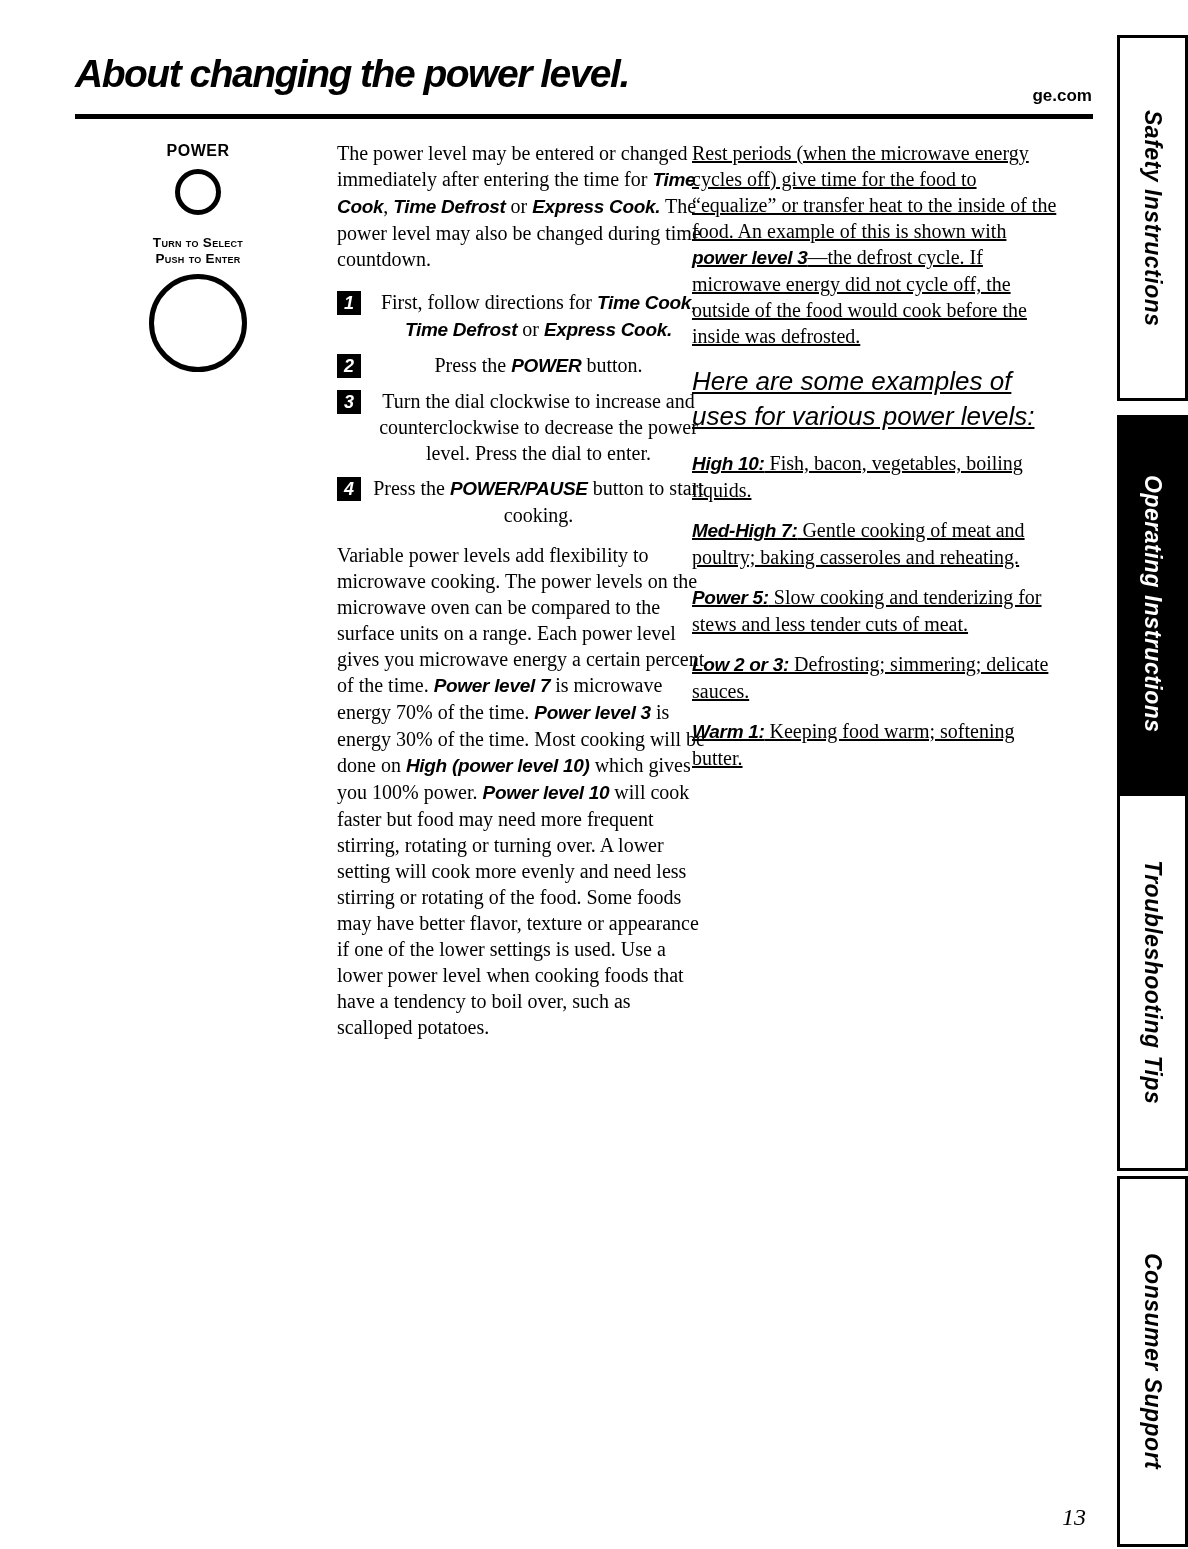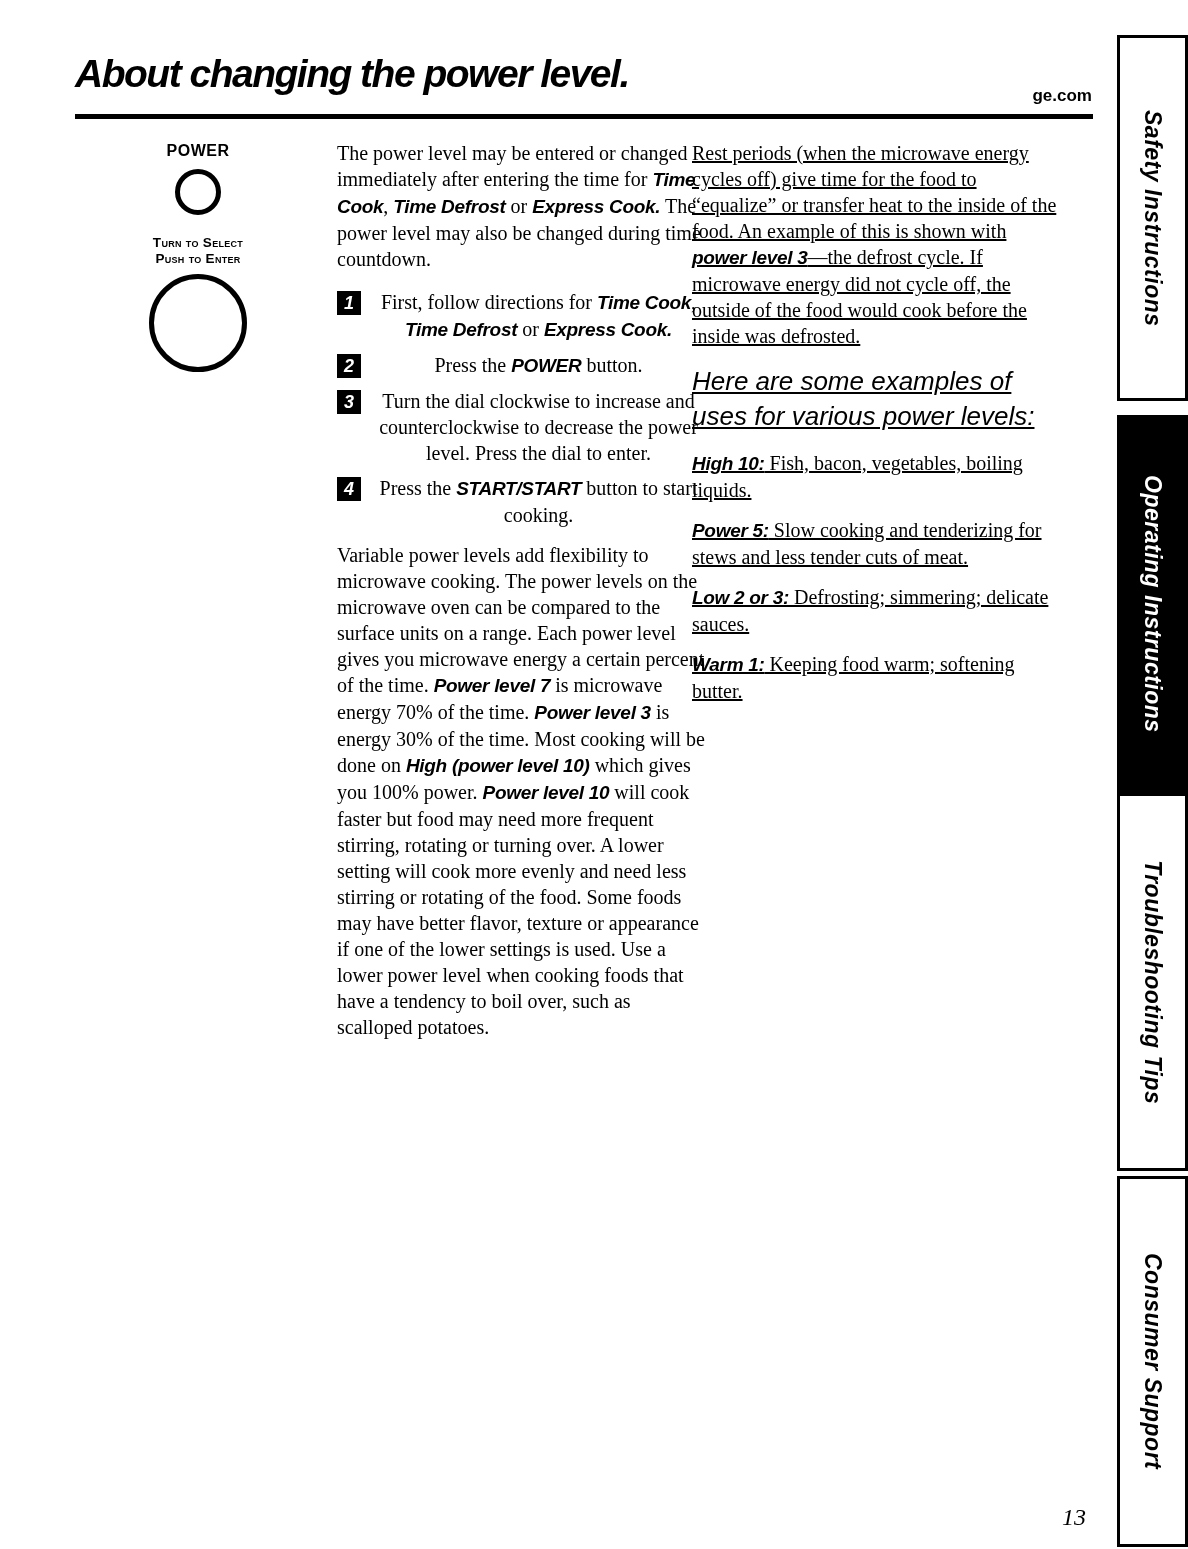--- a/index.html
+++ b/index.html
@@ -115,33 +115,36 @@
     <div class="step">
       <div class="step-num">2</div>
       <div class="step-text"><span>Press the </span><span class="em">POWER</span><span> button.</span></div>
     </div>
     <div class="step">
       <div class="step-num">3</div>
       <div class="step-text"><span>Turn the dial clockwise to increase and counterclockwise to decrease the power level. Press the dial to enter.</span></div>
     </div>
     <div class="step">
       <div class="step-num">4</div>
-      <div class="step-text"><span>Press the </span><span class="em">START/START</span><span> button to start cooking.</span></div>
+      <div class="step-text"><span>Press the </span><span class="em">POWER/PAUSE</span><span> button to start cooking.</span></div>
     </div>
   </div>
 
   <p class="body-par"><span>Variable power levels add flexibility to microwave cooking. The power levels on the microwave oven can be compared to the surface units on a range. Each power level gives you microwave energy a certain percent of the time. </span><span class="em">Power level 7</span><span> is microwave energy 70% of the time. </span><span class="em">Power level 3</span><span> is energy 30% of the time. Most cooking will be done on </span><span class="em">High (power level 10)</span><span> which gives you 100% power. </span><span class="em">Power level 10</span><span> will cook faster but food may need more frequent stirring, rotating or turning over. A lower setting will cook more evenly and need less stirring or rotating of the food. Some foods may have better flavor, texture or appearance if one of the lower settings is used. Use a lower power level when cooking foods that have a tendency to boil over, such as scalloped potatoes.</span></p>
 </div>
 
 <div class="col col-right">
   <p><span>Rest periods (when the microwave energy cycles off) give time for the food to “equalize” or transfer heat to the inside of the food. An example of this is shown with </span><span class="em">power level 3</span><span>—the defrost cycle. If microwave energy did not cycle off, the outside of the food would cook before the inside was defrosted.</span></p>
   <p class="examples-intro">Here are some examples of uses for various power levels:</p>
 
   <div class="level-item">
     <span class="level-label">High 10:</span><span> Fish, bacon, vegetables, boiling liquids.</span>
+  </div>
+  <div class="level-item">
+    <span class="level-label">Med-High 7:</span><span> Gentle cooking of meat and poultry; baking casseroles and reheating.</span>
   </div>
   <div class="level-item">
     <span class="level-label">Power 5:</span><span> Slow cooking and tenderizing for stews and less tender cuts of meat.</span>
   </div>
   <div class="level-item">
     <span class="level-label">Low 2 or 3:</span><span> Defrosting; simmering; delicate sauces.</span>
   </div>
   <div class="level-item">
     <span class="level-label">Warm 1:</span><span> Keeping food warm; softening butter.</span>
   </div>

